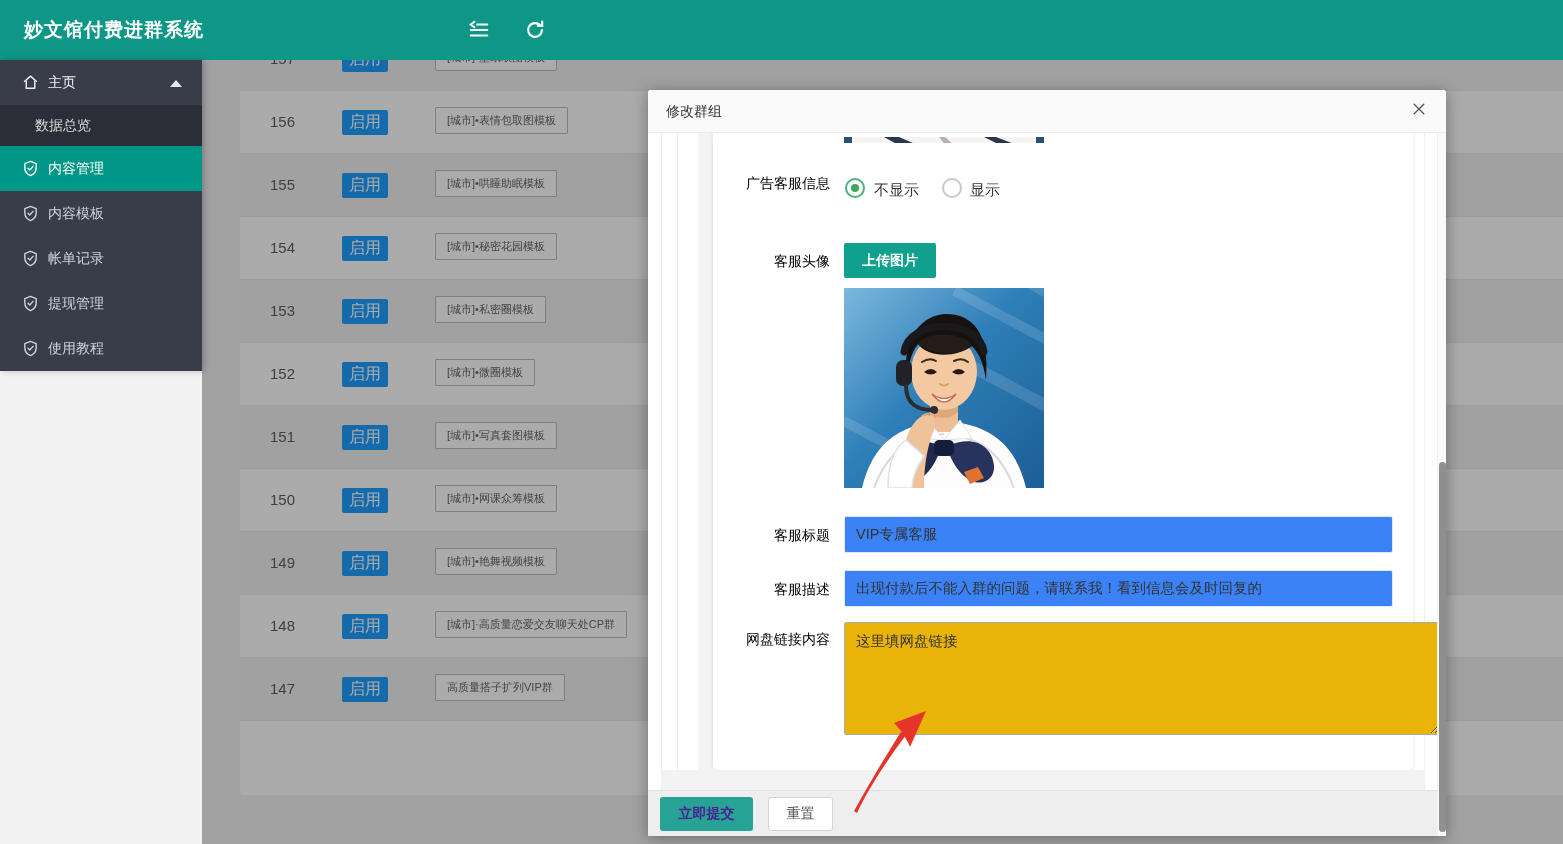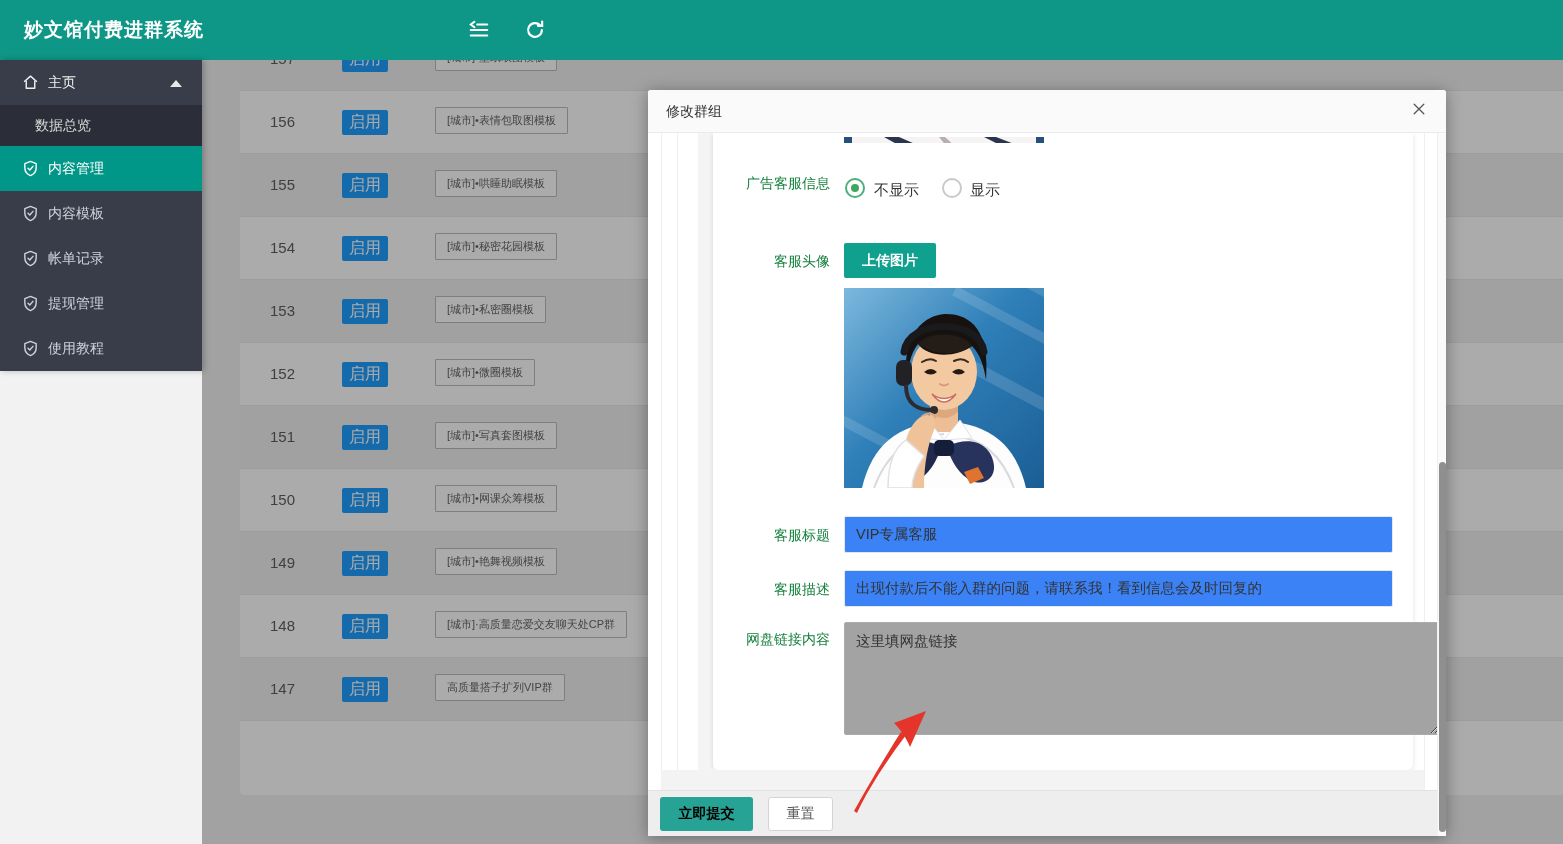--- a/index.html
+++ b/index.html
@@ -60,51 +60,51 @@
   .modal-body { position:absolute; left:0; top:43px; right:0; bottom:0; background:#fff; overflow:hidden; }
   .vline { position:absolute; top:0; bottom:46px; width:1px; background:#efefef; }
   .gutter-stripe { position:absolute; left:50px; top:0; width:15px; bottom:46px; background:#f4f4f4; }
 
   .form-card { position:absolute; left:65px; top:0; width:700px; height:637px;
     background:#fff; border-radius:0 0 6px 6px; box-shadow:0 1px 5px rgba(0,0,0,.12); }
   .undercard-strip { position:absolute; left:13px; top:637px; width:763px; height:20px; background:#f3f3f3; }
   .modal-footer { position:absolute; left:0; bottom:0; width:100%; height:46px;
     background:#eeeeee; border-top:1px solid #e2e2e2; }
   .btn-submit { position:absolute; left:12px; top:6px; width:93px; height:34px;
-    background:#26a394; color:#000000; font-size:14px; font-weight:600; border:none;
+    background:#26a394; color:#4c1d95; font-size:14px; font-weight:600; border:none;
     border-radius:3px; cursor:pointer; font-family:inherit; }
   .btn-reset { position:absolute; left:120px; top:6px; width:65px; height:34px;
     background:#fff; color:#555; font-size:14px; border:1px solid #d4d4d4;
     border-radius:3px; cursor:pointer; font-family:inherit; }
 
   
   .mscrollbar { position:absolute; right:0; top:0; bottom:0; width:9px;
     background:#fafafa; border-left:1px solid #f0f0f0; }
   .mthumb { position:absolute; left:1px; top:329px; width:7px; height:370px;
     background:#8f8f8f; border-radius:4px; }
 
   
   .f-label { position:absolute; width:112px; left:5px; text-align:right;
-    font-size:14px; color:#15803d; line-height:22px; }
+    font-size:14px; color:#000000; line-height:22px; }
   .radio { position:absolute; width:20px; height:20px; border-radius:50%;
     border:2px solid #c9c9c9; background:#fff; cursor:pointer; }
   .radio.checked { border-color:#4caf7d; }
   .radio.checked::after { content:""; position:absolute; left:4px; top:4px;
     width:8px; height:8px; border-radius:50%; background:#3da65f; }
   .radio-label { position:absolute; font-size:15px; color:#333; }
   .btn-upload { position:absolute; left:131px; top:110px; width:92px; height:35px;
     background:#0fa08e; color:#fff; font-size:14px; font-weight:700; border:none;
     border-radius:2px; cursor:pointer; font-family:inherit; }
   .avatar-box { position:absolute; left:131px; top:155px; width:200px; height:200px; overflow:hidden; }
   .sliver { position:absolute; left:131px; top:0; width:200px; height:10px; overflow:hidden; }
   .f-input { position:absolute; left:131px; width:549px; height:37px;
     background:#3b82f6; border:1px solid #e3e8f0; border-radius:2px;
     font-size:14.5px; color:#333; padding:0 11px; font-family:inherit; }
   .f-textarea { position:absolute; left:131px; top:489px; width:596px; height:113px;
-    background:#a3a3a3; border:1px solid #ababab; border-radius:2px; resize:both;
+    background:#eab308; border:1px solid #ababab; border-radius:2px; resize:both;
     font-size:14.5px; color:#333; padding:8px 11px; font-family:inherit; line-height:20px; }
   .red-arrow { position:absolute; left:137px; top:568px; width:85px; height:118px; pointer-events:none; z-index:5; }
 </style>
 </head>
 <body>
 
 <div class="page-bg">
   <div class="table-card">
     <div>
 

